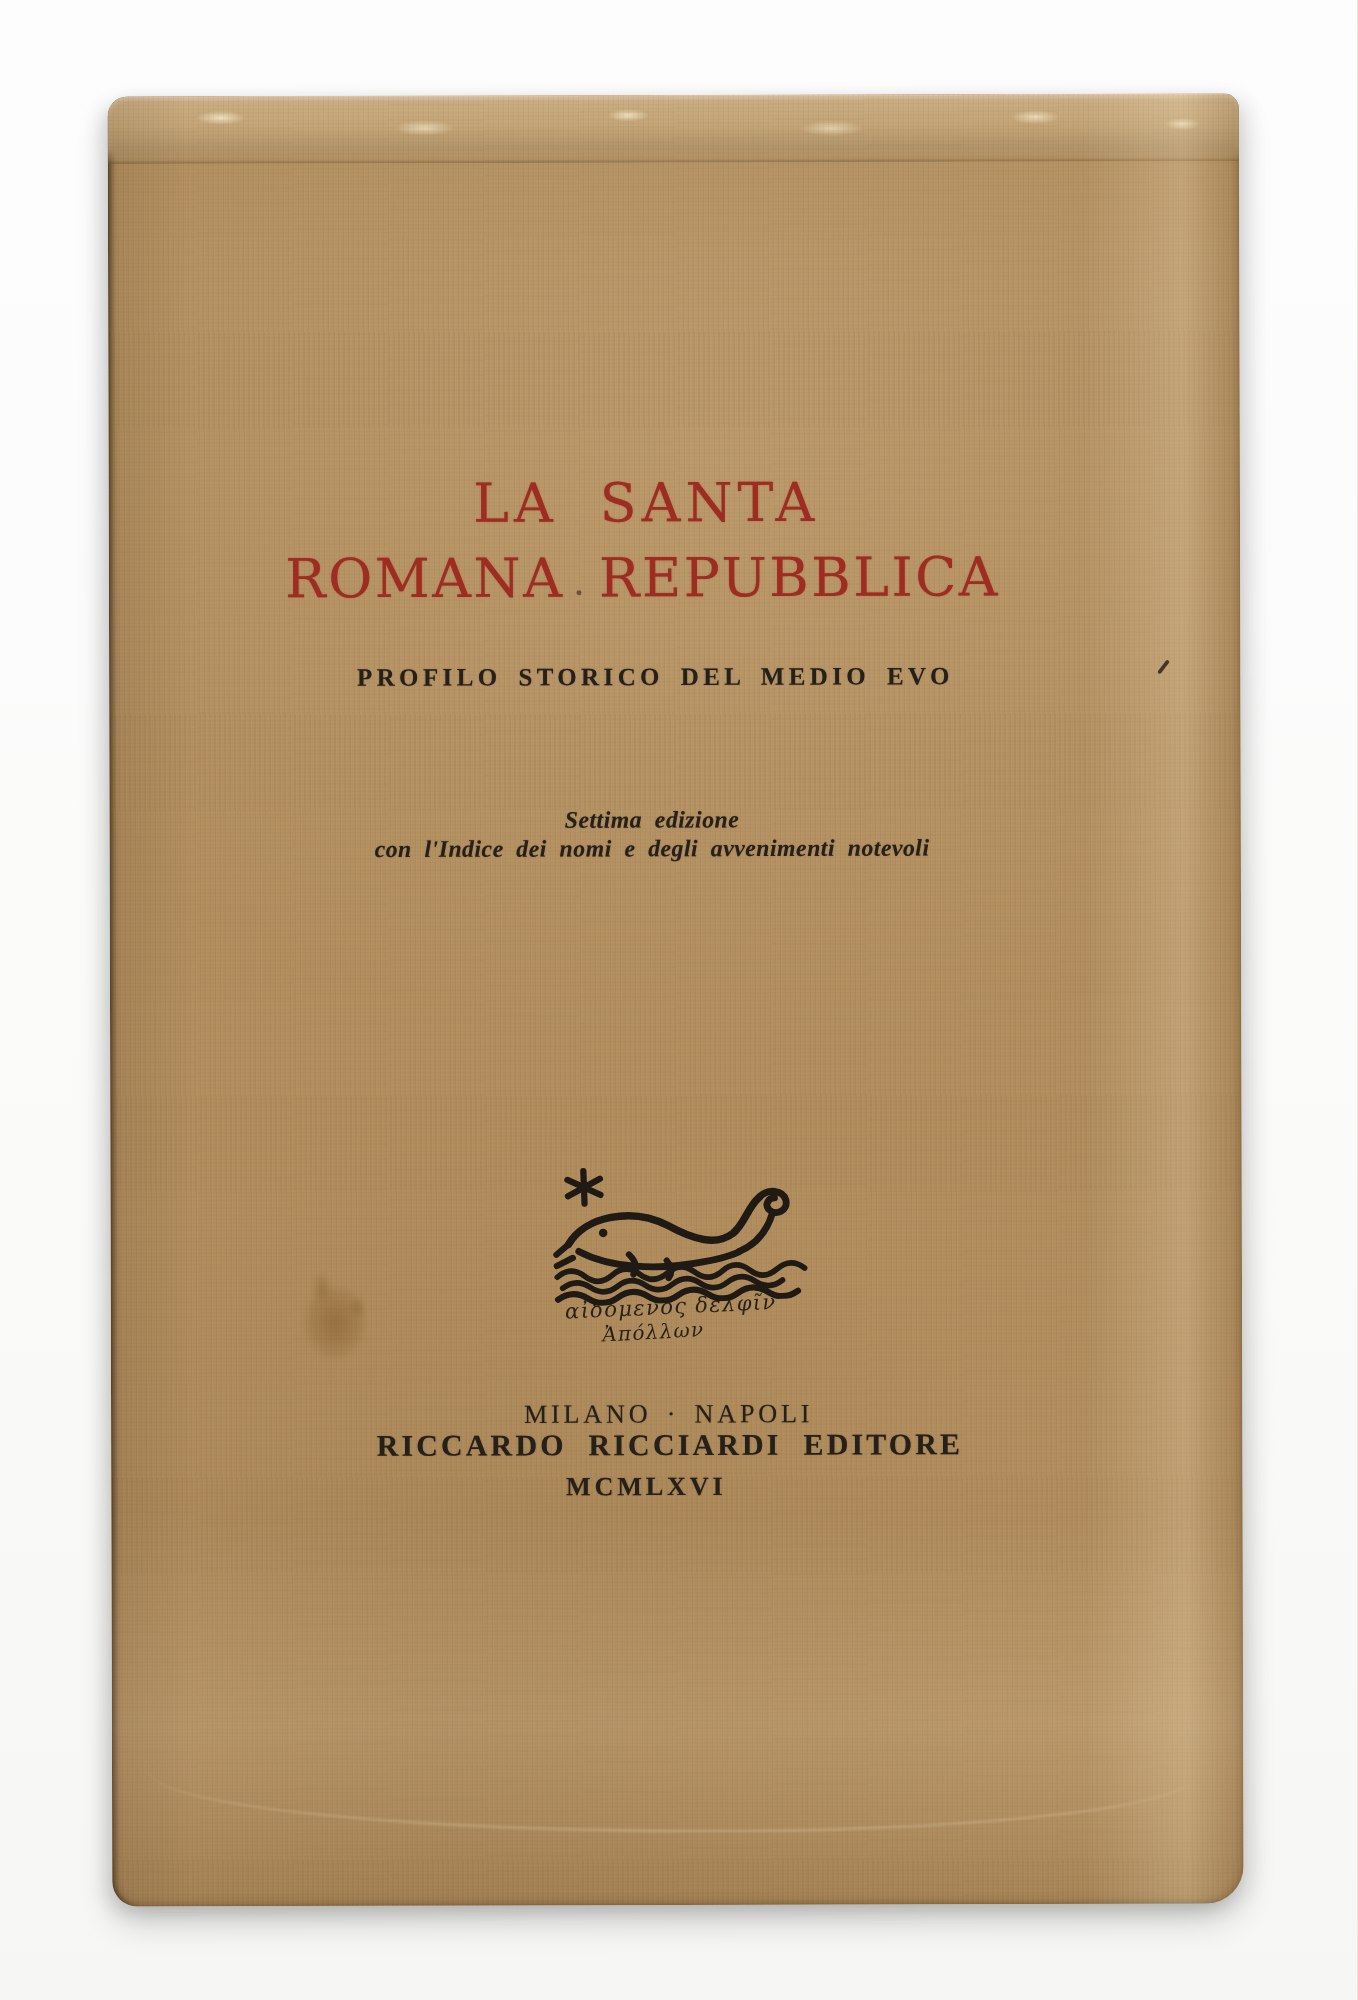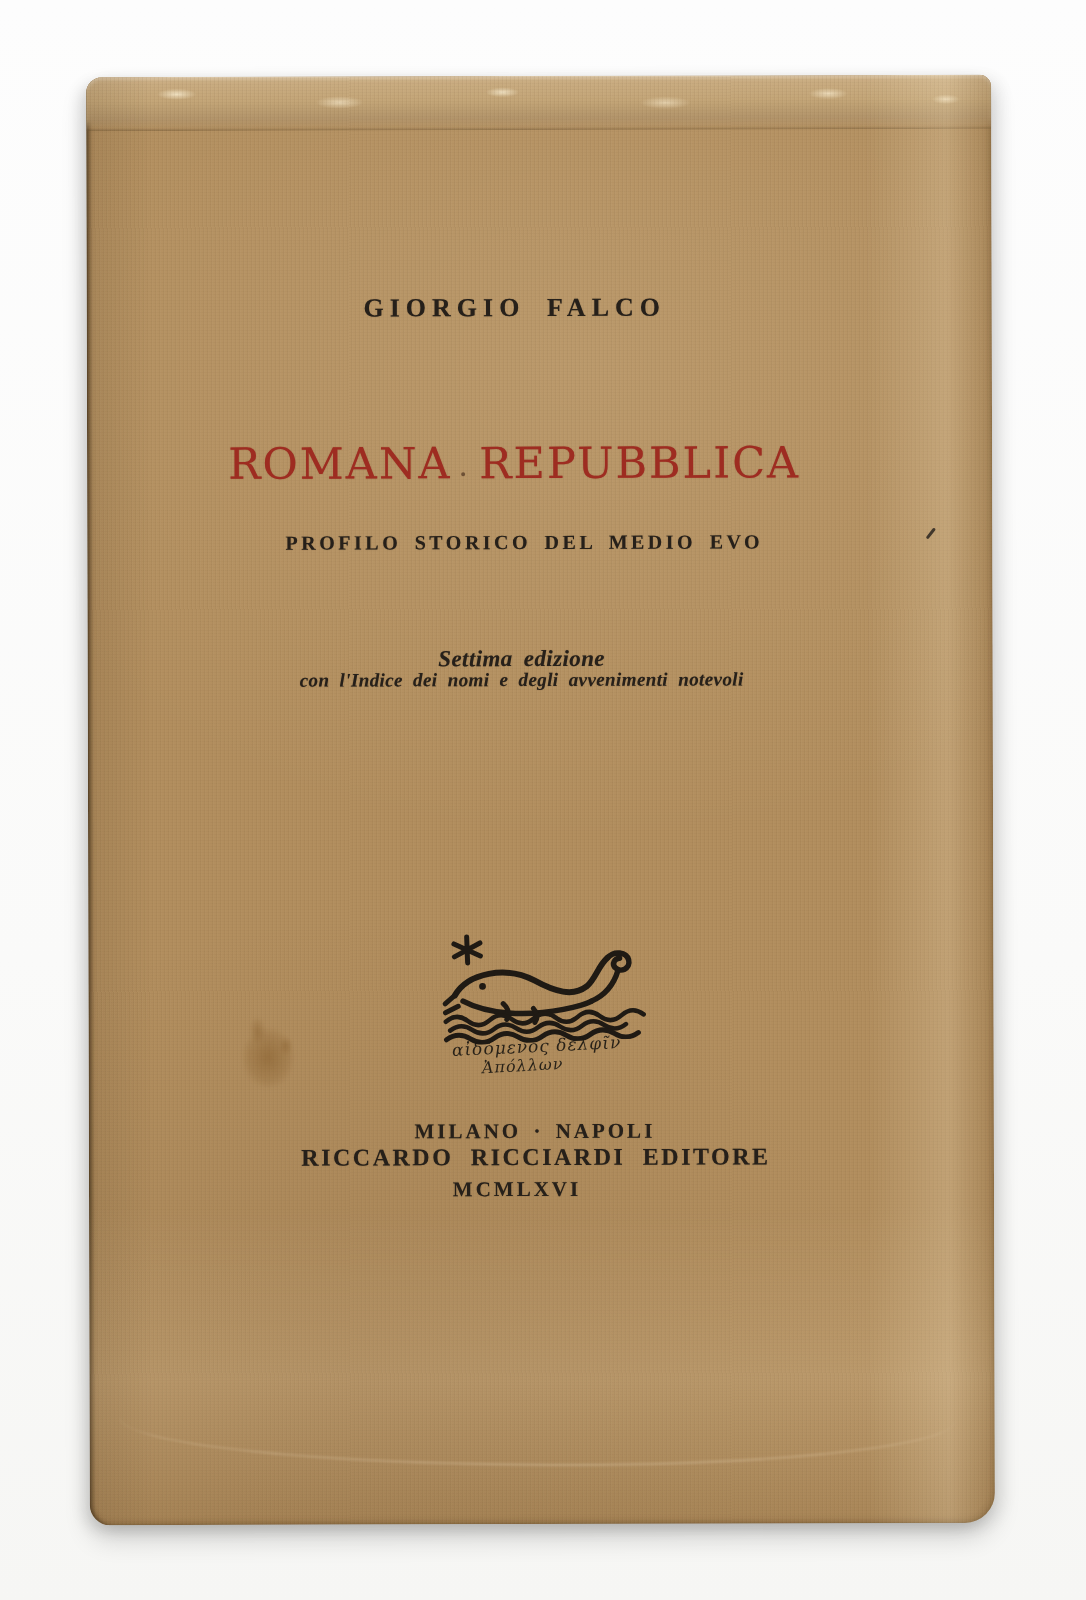--- a/index.html
+++ b/index.html
@@ -50,27 +50,27 @@
     box-shadow: inset 0 -2px 3px -1px rgba(96,72,42,0.55), inset 0 3px 5px -2px rgba(255,252,244,0.55);
   }
   .txt{position:absolute;transform:translateX(-50%);white-space:nowrap;line-height:1;}
   .ink{color:#26201a;text-shadow:0 0 1px rgba(35,25,15,0.4);}
   .author{top:219px;left:428px;font-size:26px;font-weight:bold;letter-spacing:6px;word-spacing:9px;}
   .title{color:#9e2c21;text-shadow:0 0 1px rgba(130,30,20,0.5);font-family:"DejaVu Serif","Liberation Serif",serif;}
   .title1{top:306px;left:430px;font-size:43px;letter-spacing:4px;word-spacing:16px;}
   .title2{top:366px;left:427px;font-size:43px;letter-spacing:2px;word-spacing:12px;}
   .subtitle{top:456px;left:437px;font-size:20px;font-weight:bold;letter-spacing:3.5px;word-spacing:5px;}
   .edition{font-style:italic;font-weight:bold;letter-spacing:0.4px;word-spacing:5px;}
-  .edition1{top:571px;left:434px;font-size:23px;}
+  .edition1{top:571px;left:434px;font-size:19px;}
   .edition2{top:594px;left:434px;font-size:19px;}
   .device{position:absolute;left:352px;top:850px;width:212px;height:116px;transform:rotate(-2deg);}
   .motto{font-style:italic;color:#1d1913;opacity:0.92;font-family:"DejaVu Serif",serif;}
   .motto1{top:962px;left:448px;font-size:17px;transform:translateX(-50%) rotate(-2.5deg);letter-spacing:1px;}
   .motto2{top:982px;left:434px;font-size:16px;transform:translateX(-50%) rotate(-3deg);letter-spacing:1px;}
-  .cities{top:1045px;left:446px;font-size:21px;font-weight:bold;letter-spacing:3px;word-spacing:4px;}
+  .cities{top:1045px;left:446px;font-size:21px;font-weight:normal;letter-spacing:3px;word-spacing:4px;}
   .publisher{top:1069px;left:447px;font-size:24px;font-weight:bold;letter-spacing:2.5px;word-spacing:9px;}
   .year{top:1103px;left:428px;font-size:21px;font-weight:bold;letter-spacing:3px;}
   .stain{
     position:absolute;left:140px;top:938px;width:72px;height:78px;filter:blur(1.5px);
     background:
       radial-gradient(36px 42px at 55% 55%, rgba(122,80,30,0.45), rgba(122,80,30,0.18) 55%, transparent 75%),
       radial-gradient(12px 20px at 40% 20%, rgba(122,80,30,0.35), transparent 70%),
       radial-gradient(10px 14px at 80% 40%, rgba(122,80,30,0.30), transparent 70%);
   }
   .tick{
@@ -90,22 +90,22 @@
 </style>
 </head>
 <body>
 
 <div class="scene">
   <div class="book">
     <div class="top-edge"></div>
     <div class="grain"></div>
     <div class="lighting"></div>
 
-    <div class="txt ink author">GIORGIO FALCO</div>
 
+    <div class="txt title title1">LA SANTA</div>
     <div class="txt title title2">ROMANA REPUBBLICA</div>
     <div class="speck"></div>
 
     <div class="txt ink subtitle">PROFILO STORICO DEL MEDIO EVO</div>
 
     <div class="txt ink edition edition1">Settima edizione</div>
     <div class="txt ink edition edition2">con l'Indice dei nomi e degli avvenimenti notevoli</div>
 
     <svg class="device" viewBox="0 0 212 116">
 

